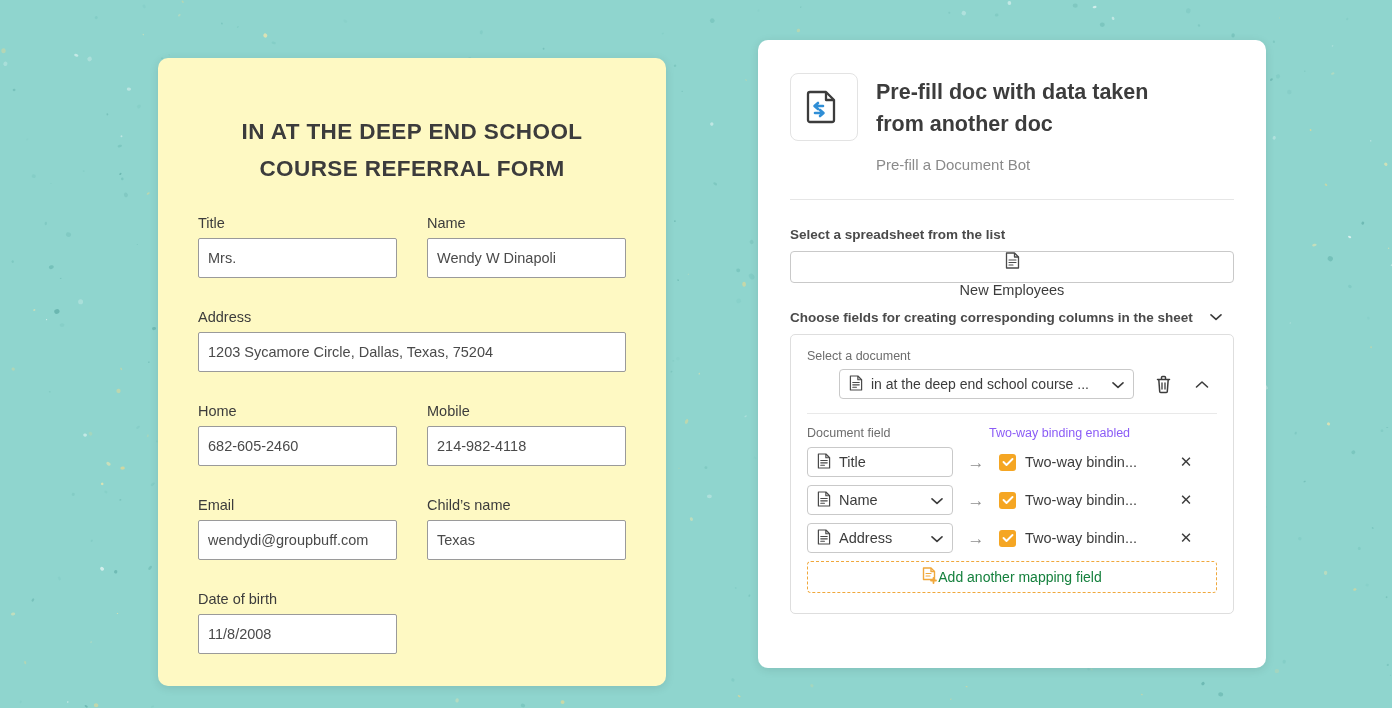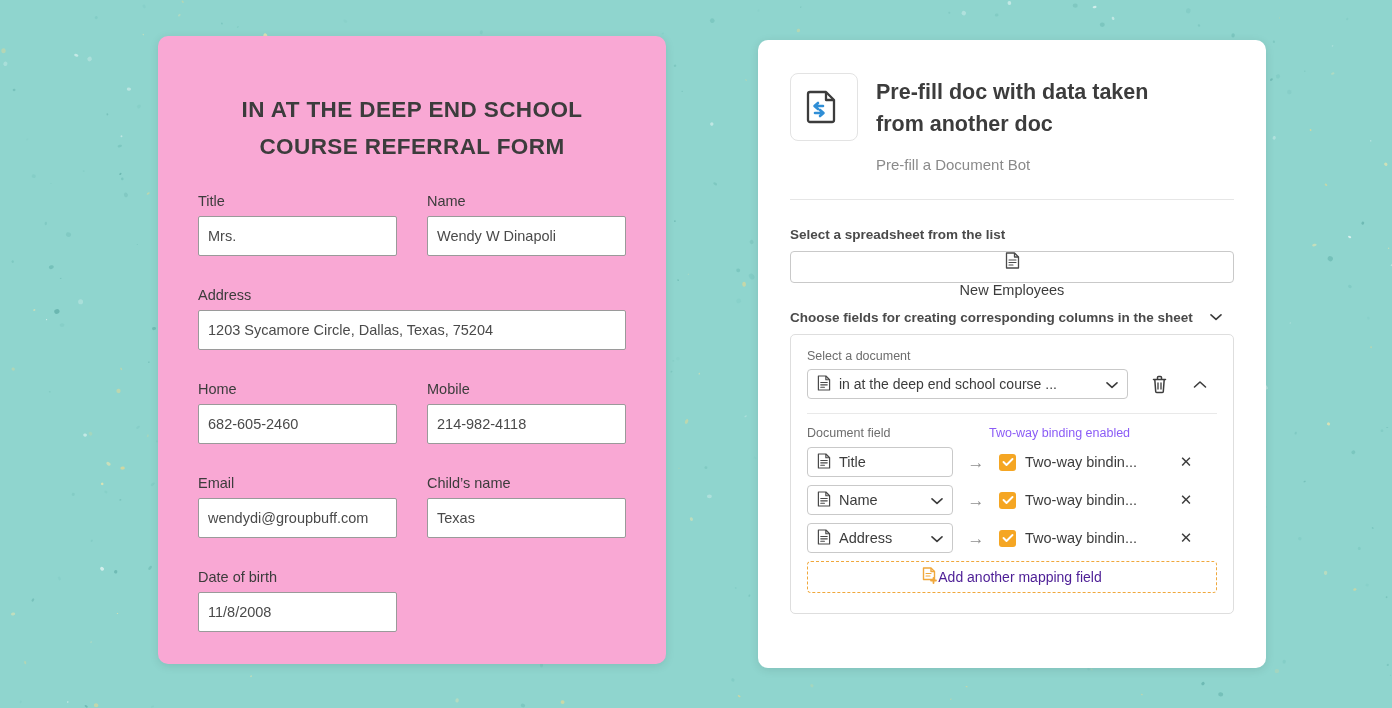--- a/index.html
+++ b/index.html
@@ -15,23 +15,23 @@
   #speckles { position:absolute; inset:0; pointer-events:none; }
 
   .stage {
     position: relative;
     width: 1392px; height: 708px;
   }
 
   
   .form-card {
     position: absolute;
-    left: 158px; top: 36px;
+    left: 158px; top: 58px;
     width: 508px; height: 628px;
-    background: #f9a8d4;
+    background: #fef9c3;
     border-radius: 10px;
     box-shadow: 0 2px 10px rgba(0,0,0,0.10);
     box-sizing: border-box;
   }
   .form-title {
     text-align: center;
     font-size: 22.5px;
     font-weight: bold;
     letter-spacing: 0.4px;
     color: #3c3c3c;
@@ -141,20 +141,21 @@
     width: 328px; height: 30px;
     border: 1px solid #c9c9c9;
     border-radius: 4px;
     display: flex; align-items: center;
     padding: 0 9px;
     font-size: 14px;
     color: #3c3c3c;
     box-sizing: border-box;
     gap: 8px;
     background: #fff;
+    margin-left: 32px;
   }
   .doc-select .chev { margin-left: auto; }
   .icon-btn {
     width: 34px; height: 30px;
     display: flex; align-items: center; justify-content: center;
     background: none; border: none;
   }
   .trash-wrap { margin-left: 14px; }
   .collapse-wrap { margin-left: 8px; }
 
@@ -208,21 +209,21 @@
     background: none; border: none;
   }
 
   .add-btn {
     margin-top: 6px;
     height: 30px;
     border: 1px dashed #f0a83c;
     border-radius: 4px;
     display: flex; align-items: center; justify-content: center;
     font-size: 14px;
-    color: #4c1d95;
+    color: #15803d;
     background: #fff;
   }
 </style>
 </head>
 <body>
 
 <div class="stage">
 
   <svg id="speckles" width="1392" height="708">
       <ellipse cx="117.5" cy="613.5" rx="0.73" ry="0.49" transform="rotate(169.8 117.5 613.5)" fill="#ffe9a8" opacity="0.61"></ellipse>

